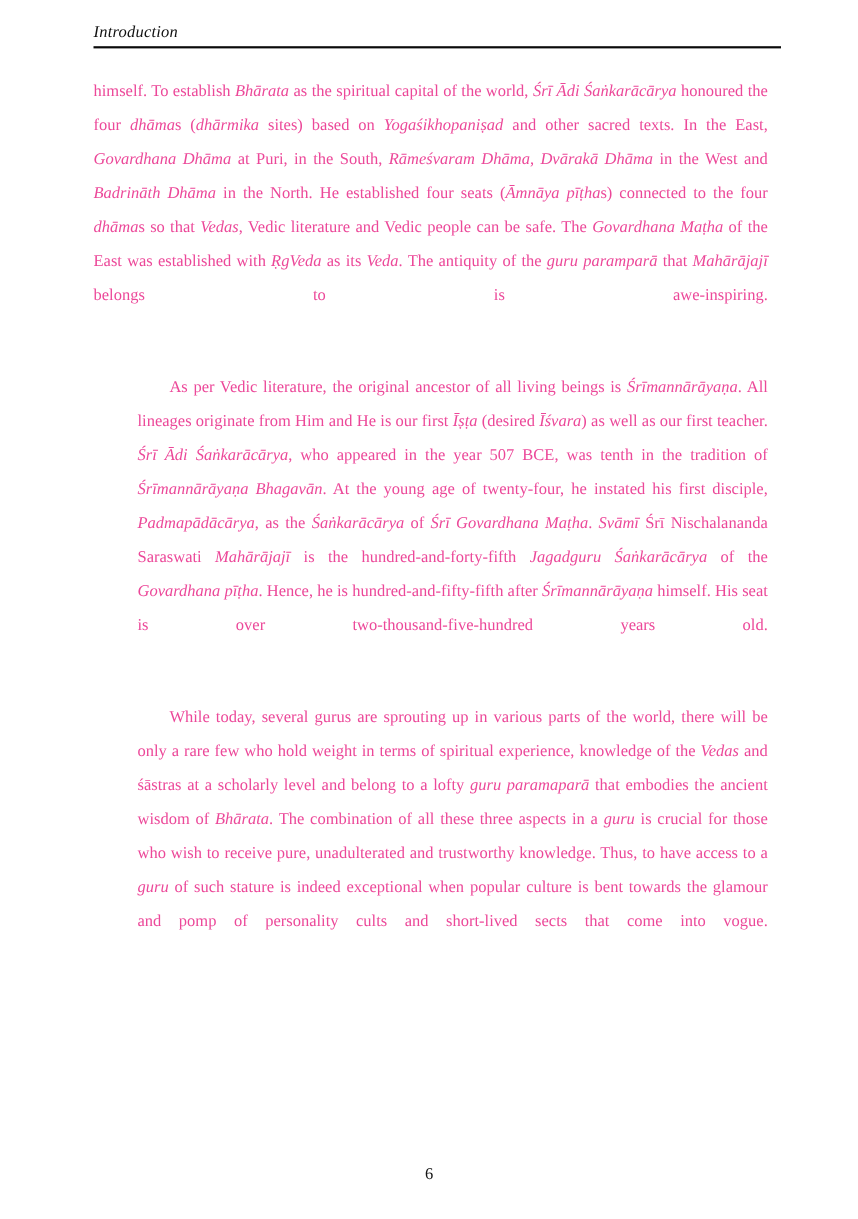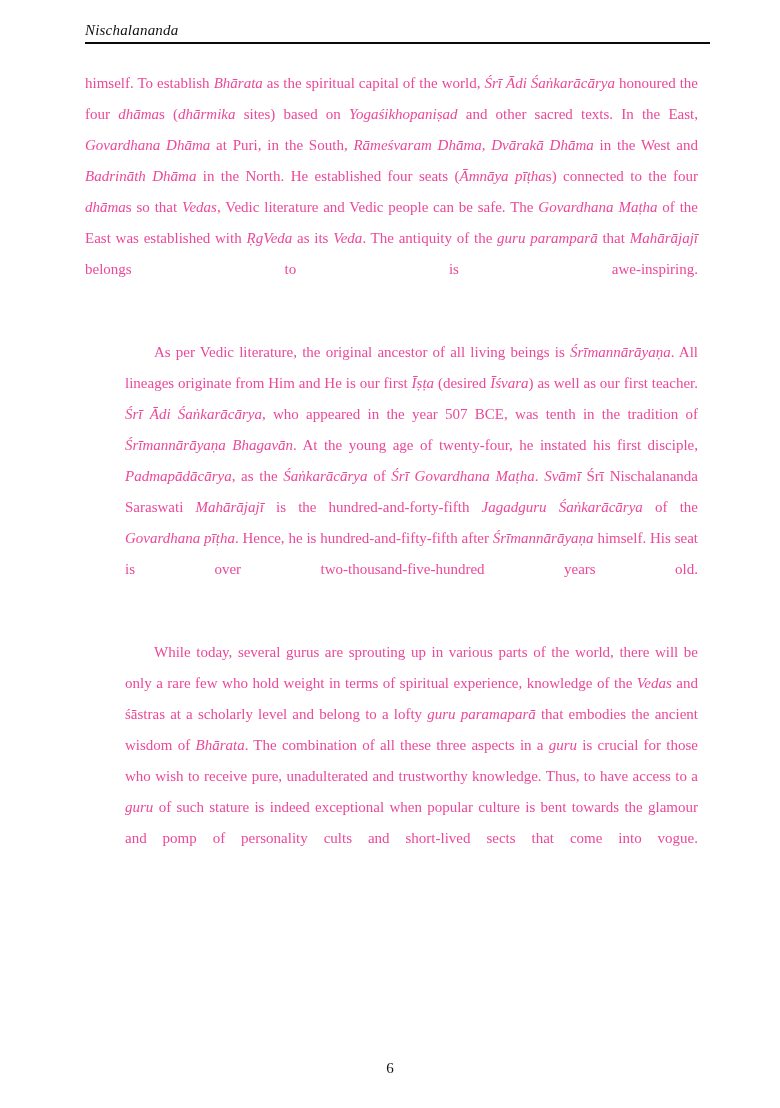--- a/index.html
+++ b/index.html
@@ -90,21 +90,21 @@
     font-size: 15px;
     color: #141414;
   }
 </style>
 </head>
 <body>
 
 <div class="page">
 
   <div class="header">
-    <div class="header-title">Nischalananda</div>
+    <div class="header-title">Introduction</div>
     <div class="header-rule"></div>
   </div>
 
   <div class="body-block">
     <p class="para"><span>himself. To establish </span><i>Bhārata</i><span> as the spiritual capital of the world, </span><i>Śrī Ādi Śaṅkarācārya</i><span> honoured the four </span><i>dhāma</i><span>s (</span><i>dhārmika</i><span> sites) based on </span><i>Yogaśikhopaniṣad</i><span> and other sacred texts. In the East, </span><i>Govardhana Dhāma</i><span> at Puri, in the South, </span><i>Rāmeśvaram Dhāma, Dvārakā Dhāma</i><span> in the West and </span><i>Badrināth Dhāma</i><span> in the North. He established four seats (</span><i>Āmnāya pīṭha</i><span>s) connected to the four </span><i>dhāma</i><span>s so that </span><i>Vedas</i><span>, Vedic literature and Vedic people can be safe. The </span><i>Govardhana Maṭha</i><span> of the East was established with </span><i>ṚgVeda</i><span> as its </span><i>Veda</i><span>. The antiquity of the </span><i>guru paramparā</i><span> that </span><i>Mahārājajī</i><span> belongs to is awe-inspiring.</span></p>
     <p class="para indent"><span>As per Vedic literature, the original ancestor of all living beings is </span><i>Śrīmannārāyaṇa</i><span>. All lineages originate from Him and He is our first </span><i>Īṣṭa</i><span> (desired </span><i>Īśvara</i><span>) as well as our first teacher. </span><i>Śrī Ādi Śaṅkarācārya</i><span>, who appeared in the year 507 BCE, was tenth in the tradition of </span><i>Śrīmannārāyaṇa Bhagavān</i><span>. At the young age of twenty-four, he instated his first disciple, </span><i>Padmapādācārya</i><span>, as the </span><i>Śaṅkarācārya</i><span> of </span><i>Śrī Govardhana Maṭha</i><span>. </span><i>Svāmī</i><span> Śrī Nischalananda Saraswati </span><i>Mahārājajī</i><span> is the hundred-and-forty-fifth </span><i>Jagadguru Śaṅkarācārya</i><span> of the </span><i>Govardhana pīṭha</i><span>. Hence, he is hundred-and-fifty-fifth after </span><i>Śrīmannārāyaṇa</i><span> himself. His seat is over two-thousand-five-hundred years old.</span></p>
     <p class="para indent"><span>While today, several gurus are sprouting up in various parts of the world, there will be only a rare few who hold weight in terms of spiritual experience, knowledge of the </span><i>Vedas</i><span> and śāstras at a scholarly level and belong to a lofty </span><i>guru paramaparā</i><span> that embodies the ancient wisdom of </span><i>Bhārata</i><span>. The combination of all these three aspects in a </span><i>guru</i><span> is crucial for those who wish to receive pure, unadulterated and trustworthy knowledge. Thus, to have access to a </span><i>guru</i><span> of such stature is indeed exceptional when popular culture is bent towards the glamour and pomp of personality cults and short-lived sects that come into vogue.</span></p>
   </div>
 
   <div class="folio">6</div>

